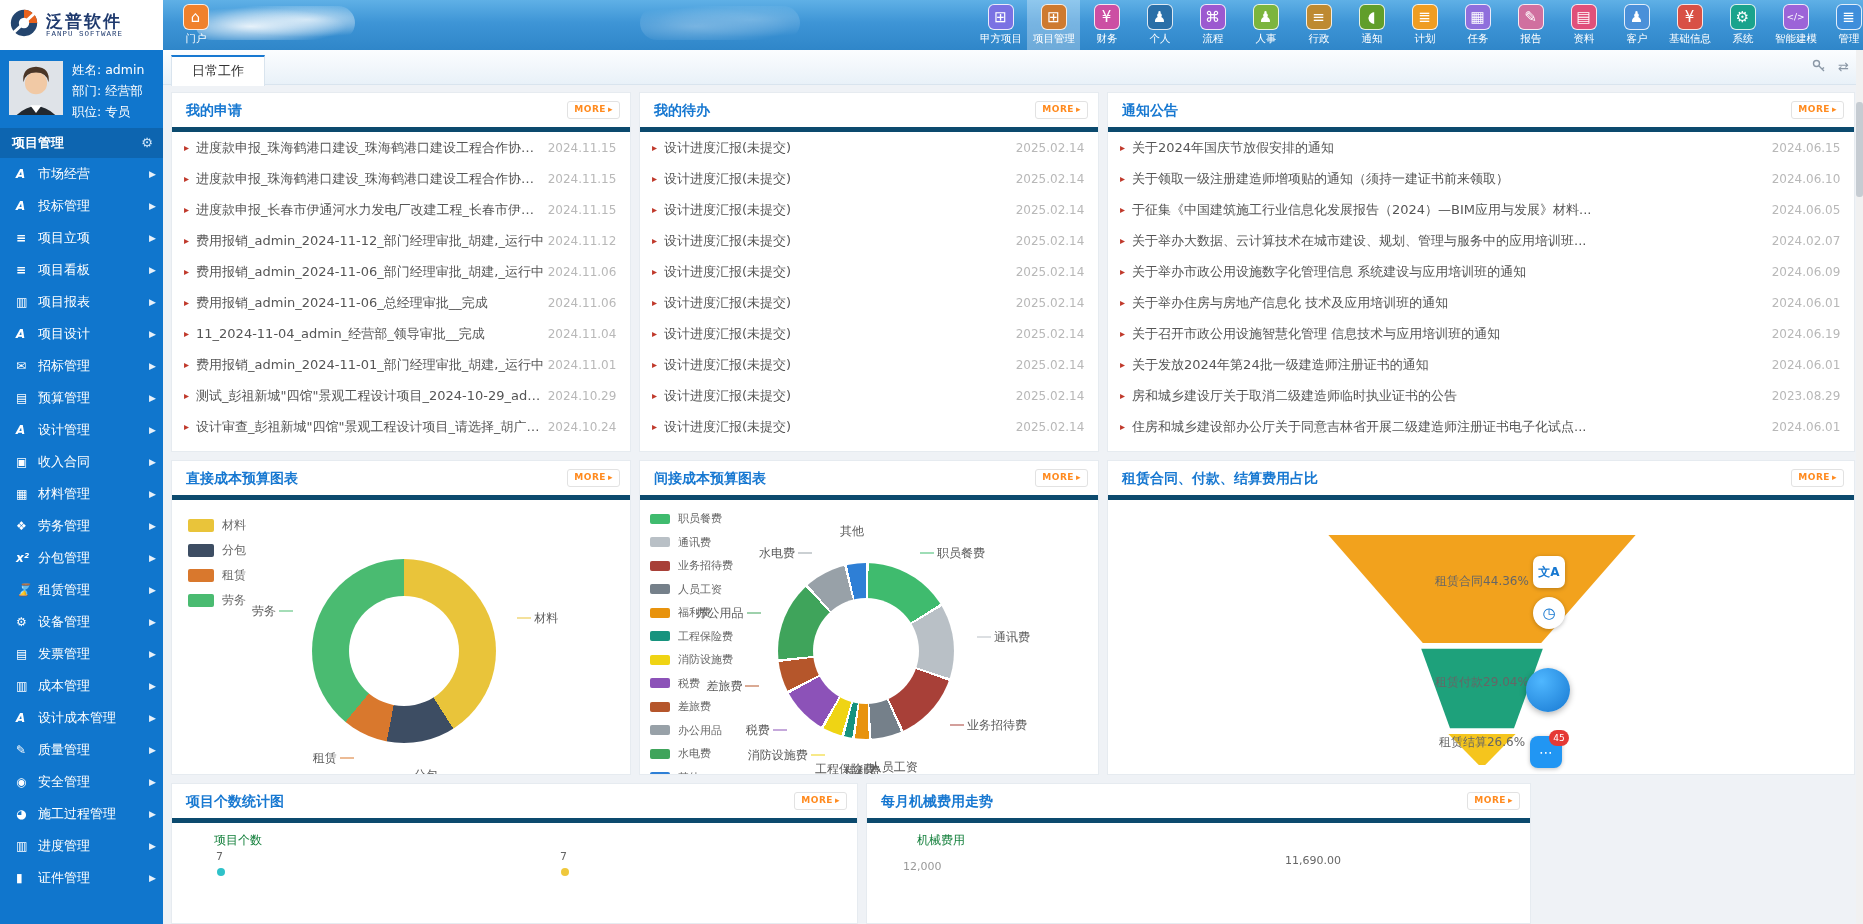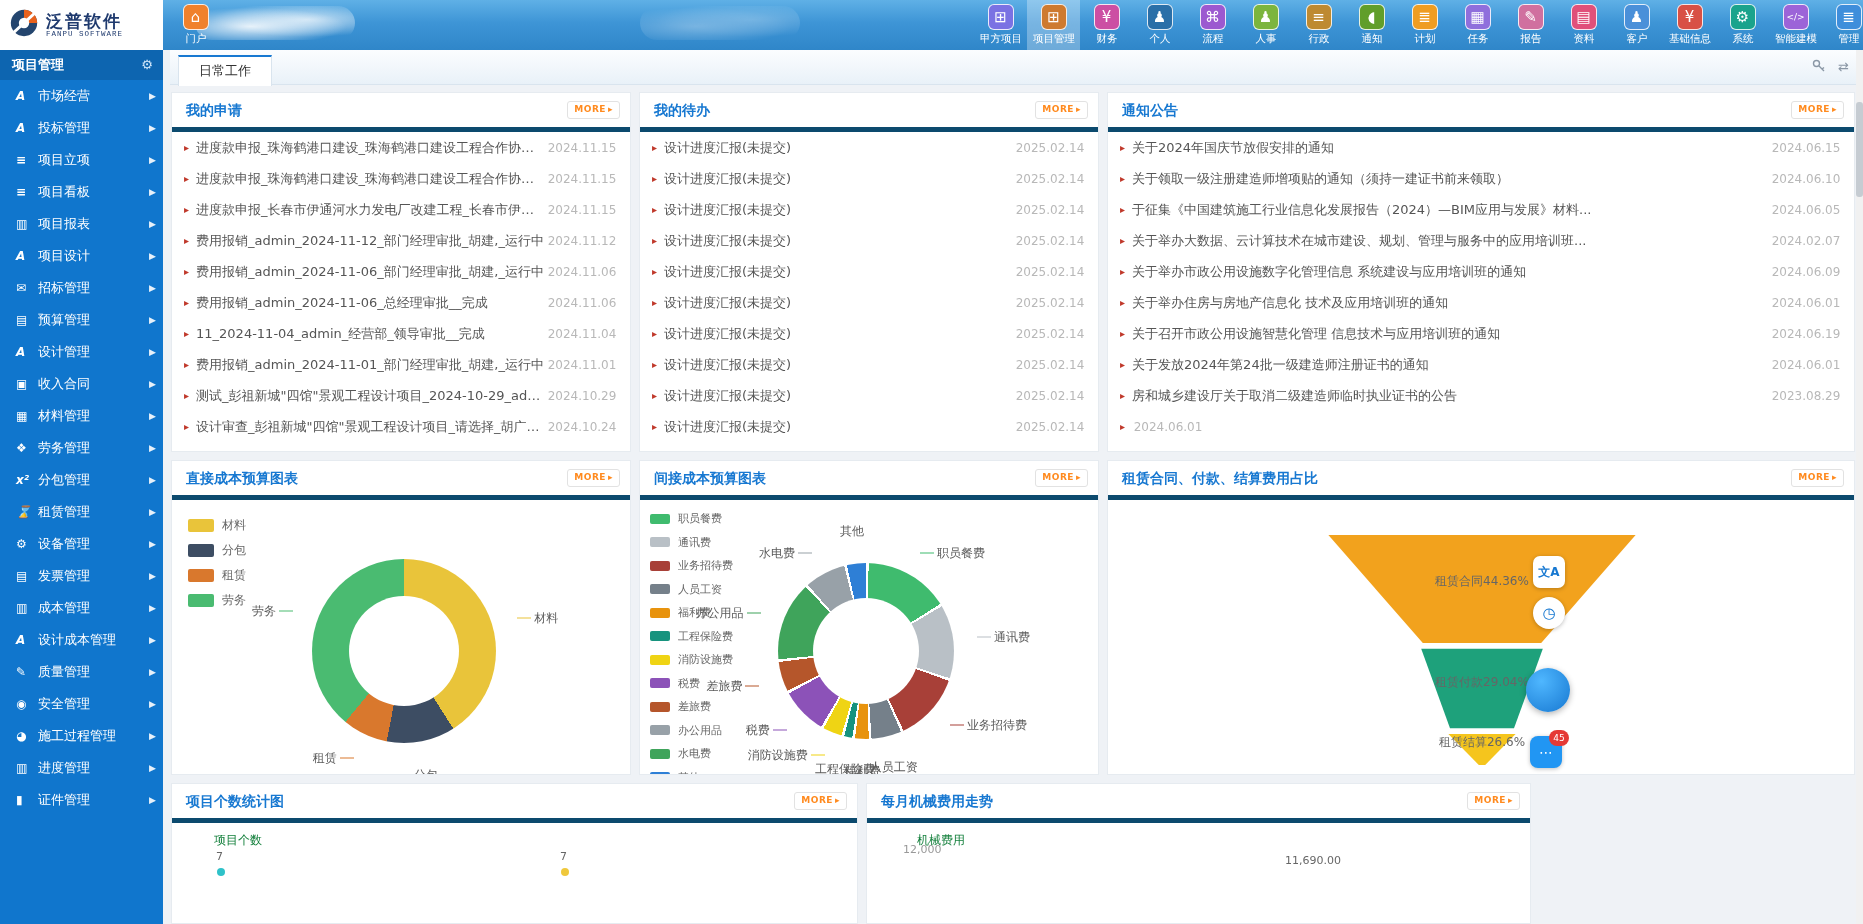--- a/index.html
+++ b/index.html
@@ -30,21 +30,21 @@
   .pinfo{position:absolute;left:72px;top:9px;font-size:12.5px;line-height:21px;white-space:nowrap;}
   .side-header{height:30px;line-height:30px;background:rgba(0,0,0,.14);font-size:13px;font-weight:bold;
                padding:0 12px;position:relative;cursor:pointer;}
   .side-header .gear{position:absolute;right:10px;top:0;font-size:13px;color:#CFE6FA;}
   .side-item{height:32px;display:flex;align-items:center;padding-left:16px;position:relative;
              font-size:13px;cursor:pointer;}
   .side-ico{width:22px;font-size:12px;color:#FFF;font-weight:bold;font-style:italic;}
   .side-arrow{position:absolute;right:7px;font-size:9px;color:rgba(255,255,255,.9);}
   
   .main{position:absolute;left:163px;top:50px;right:0;bottom:0;background:#EFF2F6;overflow:hidden;}
-  .tabbar{position:absolute;left:7px;top:0;right:0;height:34px;
+  .tabbar{position:absolute;left:0;top:0;right:0;height:34px;
           background:linear-gradient(180deg,#FBFDFF,#E9F1F8);border-bottom:1px solid #D9E4EE;}
   .tab{position:absolute;left:8px;top:5px;height:29px;line-height:27px;padding:0 20px;background:#FFF;
        border:1px solid #D9E4EE;border-bottom:none;border-top:2px solid #1778D1;
        font-size:13px;color:#333;cursor:pointer;}
   .tab-utils{position:absolute;right:14px;top:9px;display:flex;gap:12px;color:#8A97A5;font-size:13px;}
   
   .panel{position:absolute;background:#FFF;border:1px solid #E6EBF0;box-sizing:border-box;}
   .ptitle{height:34px;line-height:34px;border-bottom:5px solid #0c4a6e;position:relative;}
   .ptitle .t{color:#1778D1;font-size:14px;font-weight:bold;padding-left:14px;}
   .more{position:absolute;right:10px;top:8px;height:16px;line-height:15px;padding:0 6px;
@@ -187,20 +187,36 @@
       </svg>
     </span>
     <span>
       <div class="logo-cn">泛普软件</div>
       <div class="logo-en">FANPU SOFTWARE</div>
     </span>
   </div>
 </div>
 
 <div class="sidebar">
+  <div class="profile">
+    <div class="avatar">
+      <svg width="54" height="54" viewBox="0 0 56 56">
+        <rect width="56" height="56" fill="#dfe3e8"></rect>
+        <path d="M8 56 Q28 38 48 56 Z" fill="#22282e"></path>
+        <path d="M22 46 L28 54 L34 46 Z" fill="#ffffff"></path>
+        <circle cx="28" cy="23" r="11.5" fill="#f1c9a5"></circle>
+        <path d="M15 22 Q13 7 28 6 Q43 7 41 22 Q39 12 28 12 Q17 12 15 22 Z" fill="#4a3526"></path>
+      </svg>
+    </div>
+    <div class="pinfo">
+      <div>姓名: admin</div>
+      <div>部门: 经营部</div>
+      <div>职位: 专员</div>
+    </div>
+  </div>
   <div class="side-header">
     <span>项目管理</span>
     <span class="gear">⚙</span>
   </div>
   <div id="sidemenu">
       <div class="side-item">
         <span class="side-ico">A</span>
         <span>市场经营</span>
         <span class="side-arrow">▶</span>
       </div>
@@ -487,20 +503,21 @@
           <span class="ltxt">关于发放2024年第24批一级建造师注册证书的通知</span>
           <span class="ldate">2024.06.01</span>
         </div>
         <div class="lrow">
           <span class="bullet">▸</span>
           <span class="ltxt">房和城乡建设厅关于取消二级建造师临时执业证书的公告</span>
           <span class="ldate">2023.08.29</span>
         </div>
         <div class="lrow">
           <span class="bullet">▸</span>
+          <span class="ltxt">住房和城乡建设部办公厅关于同意吉林省开展二级建造师注册证书电子化试点...</span>
           <span class="ldate">2024.06.01</span>
         </div>
       </div>
   </div>
 
   <div class="panel" style="left:8px;top:410px;width:460px;height:315px">
     <div class="ptitle"><span class="t">直接成本预算图表</span>
       <span class="more">MORE</span></div>
     <div class="pbody">
       <div class="leg1" id="legend-direct">
@@ -674,21 +691,21 @@
           <div class="mini-val" style="left: 388px; top: 32px;">7</div>
           <div class="pdot" style="background: rgb(239, 200, 60); left: 389px; top: 50px;"></div>
         </div>
     </div>
   </div>
   <div class="panel" style="left:703px;top:733px;width:665px;height:141px">
     <div class="ptitle"><span class="t">每月机械费用走势</span>
       <span class="more">MORE</span></div>
     <div class="pbody">
       <div class="mini-label" style="left:50px;top:14px">机械费用</div>
-      <div class="mini-tick" style="left:36px;top:25px">12,000</div>
+      <div class="mini-tick" style="left:36px;top:42px">12,000</div>
       <div class="mini-val" style="left:418px;top:36px">11,690.00</div>
     </div>
   </div>
 </div>
 
 <div class="scroll-track">
     <div class="scroll-thumb"></div>
   </div>
 <div class="float-btn fb1">
     <span>文A</span>

